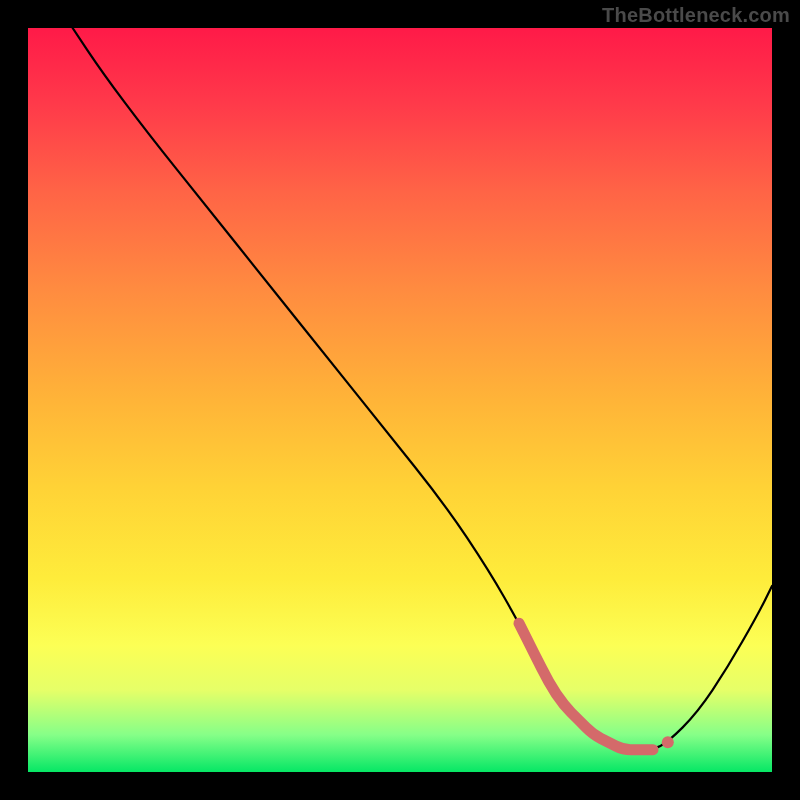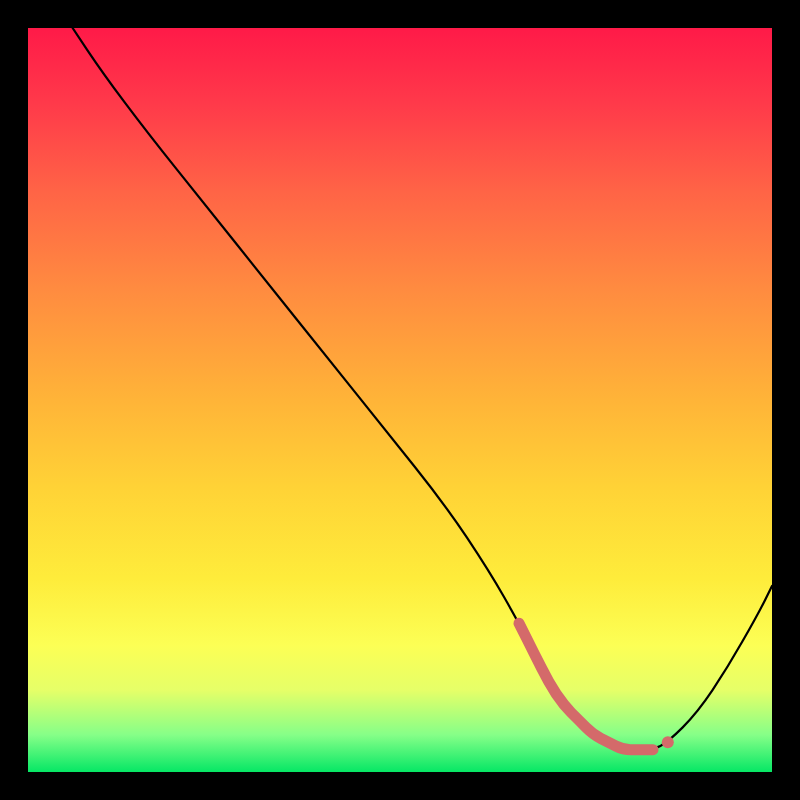--- a/index.html
+++ b/index.html
@@ -57,20 +57,21 @@
     inset: 0;
     width: 100%;
     height: 100%;
   }
 </style>
 </head>
 <body>
 
 <div class="frame">
 
+  <div class="watermark">TheBottleneck.com</div>
 
   <div class="plot">
     <div class="gradient"></div>
     <svg class="curve" viewBox="0 0 744 744" preserveAspectRatio="none">
       <path d="M 44.6 0.0 Q 44.6 0.0 59.5 22.3 Q 74.4 44.6 96.7 74.4 Q 119.0 104.2 148.8 141.4 Q 178.6 178.6 208.3 215.8 Q 238.1 253.0 267.8 290.2 Q 297.6 327.4 327.4 364.6 Q 357.1 401.8 386.9 439.0 Q 416.6 476.2 439.0 509.6 Q 461.3 543.1 476.2 569.2 Q 491.0 595.2 498.5 610.1 Q 505.9 625.0 513.4 639.8 Q 520.8 654.7 528.2 665.9 Q 535.7 677.0 543.1 684.5 Q 550.6 691.9 558.0 699.4 Q 565.4 706.8 572.9 710.5 Q 580.3 714.2 587.8 718.0 Q 595.2 721.7 602.6 721.7 Q 610.1 721.7 617.5 721.7 Q 625.0 721.7 632.4 718.0 Q 639.8 714.2 654.7 699.4 Q 669.6 684.5 684.5 662.2 Q 699.4 639.8 714.2 613.8 Q 729.1 587.8 736.6 572.9 L 744.0 558.0" stroke="#000" stroke-width="2.2" fill="none" stroke-linecap="round" stroke-linejoin="round"></path>
       <path d="M 491.0 595.2 Q 491.0 595.2 498.5 610.1 Q 505.9 625.0 513.4 639.8 Q 520.8 654.7 528.2 665.9 Q 535.7 677.0 543.1 684.5 Q 550.6 691.9 558.0 699.4 Q 565.4 706.8 572.9 710.5 Q 580.3 714.2 587.8 718.0 Q 595.2 721.7 602.6 721.7 Q 610.1 721.7 617.5 721.7 L 625.0 721.7" stroke="#d46a6a" stroke-width="11" fill="none" stroke-linecap="round" stroke-linejoin="round"></path>
       <circle cx="639.8" cy="714.2" r="6" fill="#d46a6a"></circle>
     </svg>
   </div>
 

